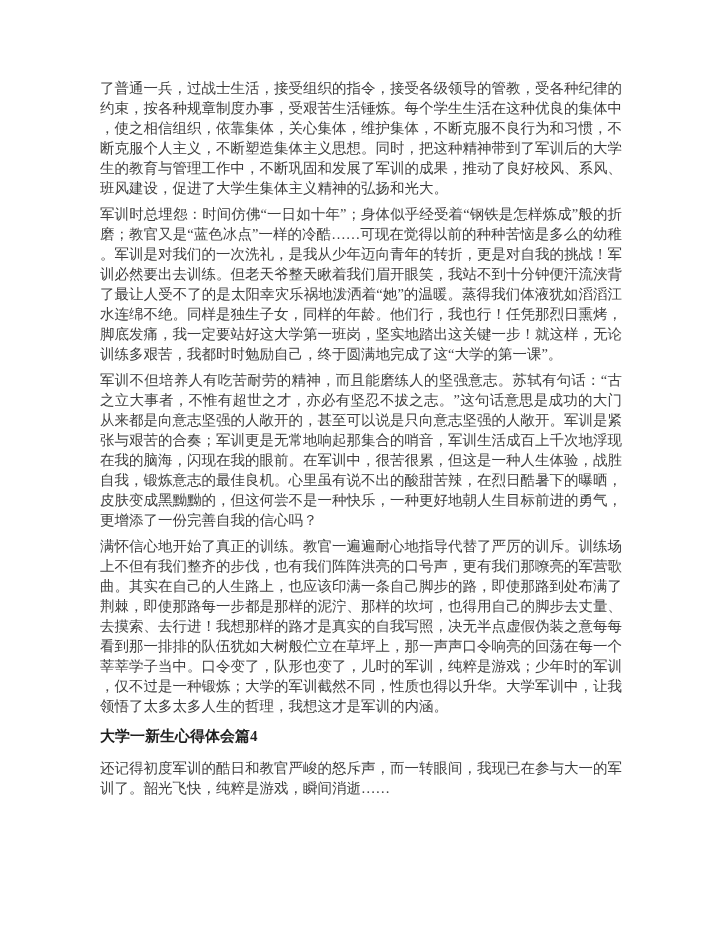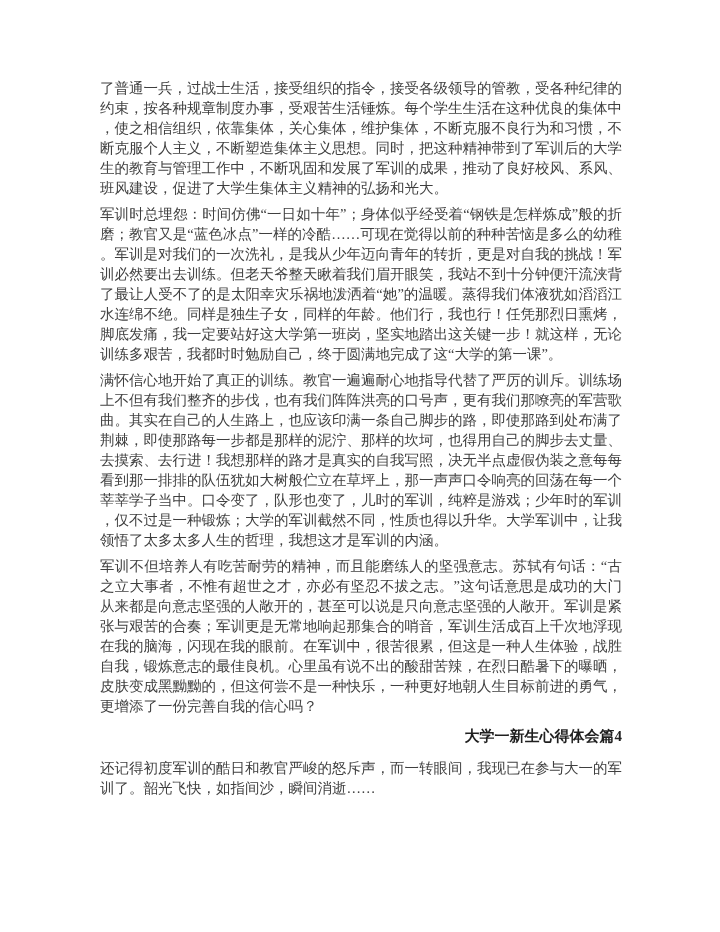--- a/index.html
+++ b/index.html
@@ -36,28 +36,27 @@
     line-break: anywhere;
     letter-spacing: 0;
   }
   .heading {
     margin: 10px 0 12px 0;
     font-size: 15px;
     line-height: 20px;
     font-weight: bold;
     color: #1f1f1f;
     word-break: break-all;
-    text-align: right;
   }
 </style>
 </head>
 <body>
 
 <div class="page">
   <div class="content">
     <p class="para">了普通一兵，过战士生活，接受组织的指令，接受各级领导的管教，受各种纪律的约束，按各种规章制度办事，受艰苦生活锤炼。每个学生生活在这种优良的集体中，使之相信组织，依靠集体，关心集体，维护集体，不断克服不良行为和习惯，不断克服个人主义，不断塑造集体主义思想。同时，把这种精神带到了军训后的大学生的教育与管理工作中，不断巩固和发展了军训的成果，推动了良好校风、系风、班风建设，促进了大学生集体主义精神的弘扬和光大。</p>
     <p class="para">军训时总埋怨：时间仿佛“一日如十年”；身体似乎经受着“钢铁是怎样炼成”般的折磨；教官又是“蓝色冰点”一样的冷酷……可现在觉得以前的种种苦恼是多么的幼稚。军训是对我们的一次洗礼，是我从少年迈向青年的转折，更是对自我的挑战！军训必然要出去训练。但老天爷整天瞅着我们眉开眼笑，我站不到十分钟便汗流浃背了最让人受不了的是太阳幸灾乐祸地泼洒着“她”的温暖。蒸得我们体液犹如滔滔江水连绵不绝。同样是独生子女，同样的年龄。他们行，我也行！任凭那烈日熏烤，脚底发痛，我一定要站好这大学第一班岗，坚实地踏出这关键一步！就这样，无论训练多艰苦，我都时时勉励自己，终于圆满地完成了这“大学的第一课”。</p>
+    <p class="para">军训不但培养人有吃苦耐劳的精神，而且能磨练人的坚强意志。苏轼有句话：“古之立大事者，不惟有超世之才，亦必有坚忍不拔之志。”这句话意思是成功的大门从来都是向意志坚强的人敞开的，甚至可以说是只向意志坚强的人敞开。军训是紧张与艰苦的合奏；军训更是无常地响起那集合的哨音，军训生活成百上千次地浮现在我的脑海，闪现在我的眼前。在军训中，很苦很累，但这是一种人生体验，战胜自我，锻炼意志的最佳良机。心里虽有说不出的酸甜苦辣，在烈日酷暑下的曝晒，皮肤变成黑黝黝的，但这何尝不是一种快乐，一种更好地朝人生目标前进的勇气，更增添了一份完善自我的信心吗？</p>
     <p class="para">满怀信心地开始了真正的训练。教官一遍遍耐心地指导代替了严厉的训斥。训练场上不但有我们整齐的步伐，也有我们阵阵洪亮的口号声，更有我们那嘹亮的军营歌曲。其实在自己的人生路上，也应该印满一条自己脚步的路，即使那路到处布满了荆棘，即使那路每一步都是那样的泥泞、那样的坎坷，也得用自己的脚步去丈量、去摸索、去行进！我想那样的路才是真实的自我写照，决无半点虚假伪装之意每每看到那一排排的队伍犹如大树般伫立在草坪上，那一声声口令响亮的回荡在每一个莘莘学子当中。口令变了，队形也变了，儿时的军训，纯粹是游戏；少年时的军训，仅不过是一种锻炼；大学的军训截然不同，性质也得以升华。大学军训中，让我领悟了太多太多人生的哲理，我想这才是军训的内涵。</p>
-    <p class="para">军训不但培养人有吃苦耐劳的精神，而且能磨练人的坚强意志。苏轼有句话：“古之立大事者，不惟有超世之才，亦必有坚忍不拔之志。”这句话意思是成功的大门从来都是向意志坚强的人敞开的，甚至可以说是只向意志坚强的人敞开。军训是紧张与艰苦的合奏；军训更是无常地响起那集合的哨音，军训生活成百上千次地浮现在我的脑海，闪现在我的眼前。在军训中，很苦很累，但这是一种人生体验，战胜自我，锻炼意志的最佳良机。心里虽有说不出的酸甜苦辣，在烈日酷暑下的曝晒，皮肤变成黑黝黝的，但这何尝不是一种快乐，一种更好地朝人生目标前进的勇气，更增添了一份完善自我的信心吗？</p>
     <h2 class="heading">大学一新生心得体会篇4</h2>
-    <p class="para">还记得初度军训的酷日和教官严峻的怒斥声，而一转眼间，我现已在参与大一的军训了。韶光飞快，如指间沙，瞬间消逝……</p>
+    <p class="para">还记得初度军训的酷日和教官严峻的怒斥声，而一转眼间，我现已在参与大一的军训了。韶光飞快，纯粹是游戏，瞬间消逝……</p>
   </div>
 </div>
 
 </body></html>

